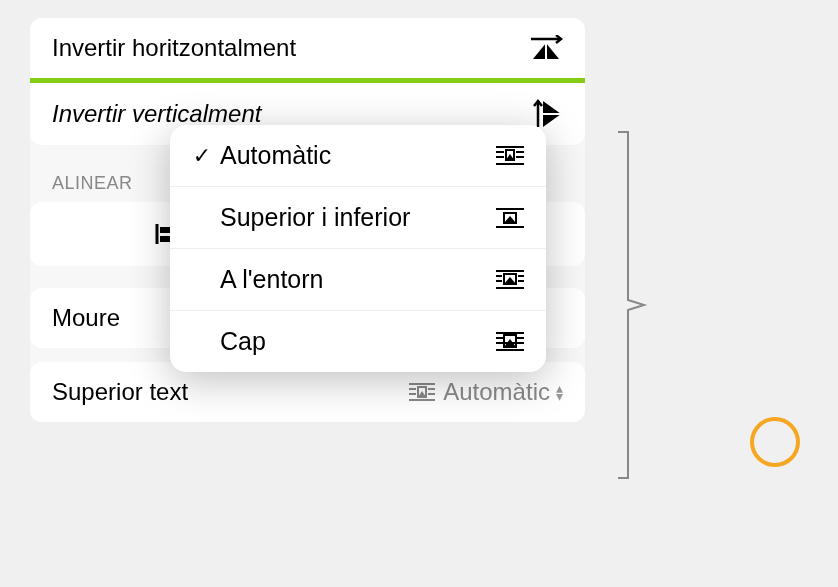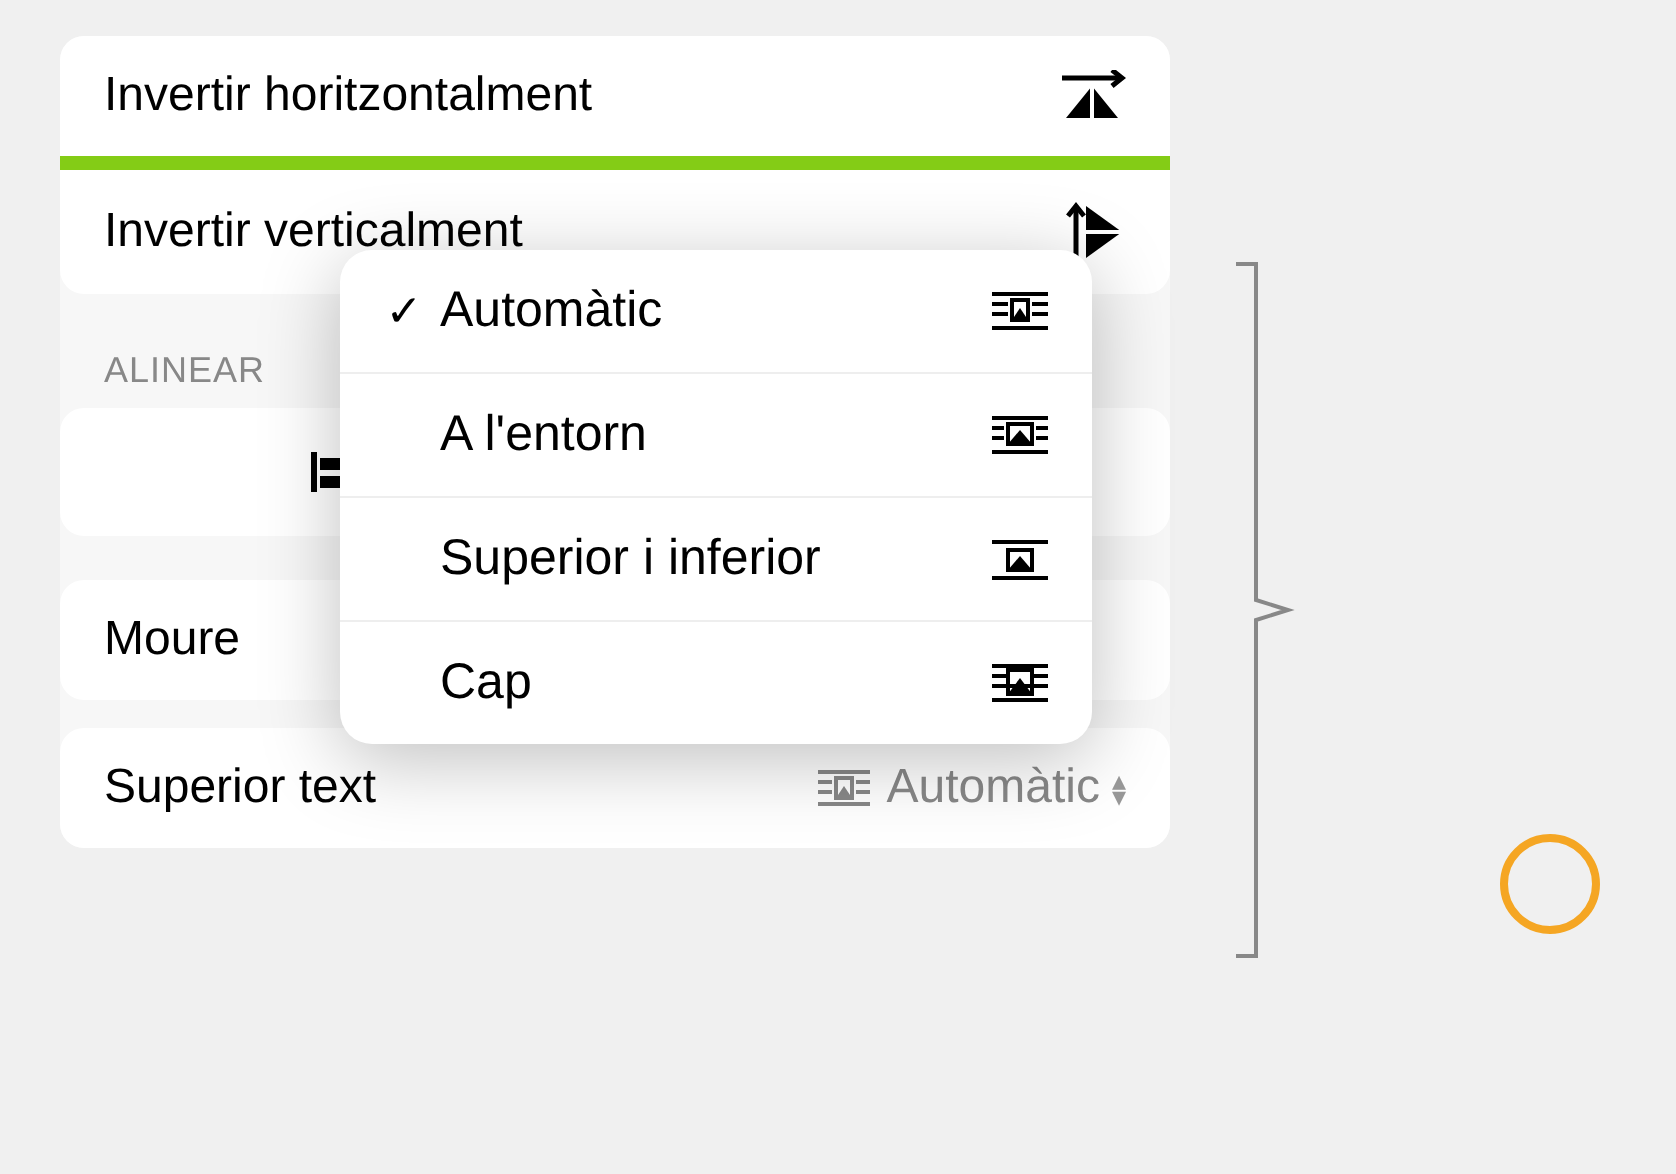--- a/index.html
+++ b/index.html
@@ -24,23 +24,23 @@
       border-radius: 12px;
       overflow: hidden;
     }
     .row {
       display: flex;
       align-items: center;
       justify-content: space-between;
       padding: 16px 22px;
       font-size: 24px;
       color: #000;
-      border-bottom: 7px solid #84cc16;
-    }
-    .row:last-child { border-bottom: none; }
+      border-bottom: 5px solid #84cc16;
+    }
+    .row:last-child { border-bottom: none; font-style: italic; }
     .row-label { flex: 1; }
     .row-icon { width: 34px; display: flex; justify-content: flex-end; }
     .section-header {
       font-size: 18px;
       color: #888;
       text-transform: uppercase;
       letter-spacing: 0.5px;
       padding: 28px 22px 8px 22px;
     }
     .align-row {
@@ -233,48 +233,48 @@
         <rect x="12" y="6" width="8" height="10" fill="none" stroke="#000" stroke-width="2"></rect>
         <polygon points="12,16 16,10 20,16" fill="#000"></polygon>
         <line x1="2" y1="13" x2="10" y2="13" stroke="#000" stroke-width="2"></line>
         <line x1="22" y1="13" x2="30" y2="13" stroke="#000" stroke-width="2"></line>
         <line x1="2" y1="20" x2="30" y2="20" stroke="#000" stroke-width="2"></line>
       </svg>
     </span>
   </div>
   <div class="popup-item">
     <span class="check-col"></span>
+    <span class="popup-label">Superior i inferior</span>
+    <span class="popup-icon">
+      <svg width="32" height="24" viewBox="0 0 32 24">
+        <line x1="2" y1="3" x2="30" y2="3" stroke="#000" stroke-width="2"></line>
+        <rect x="10" y="7" width="12" height="10" fill="none" stroke="#000" stroke-width="2"></rect>
+        <polygon points="10,17 16,10 22,17" fill="#000"></polygon>
+        <line x1="2" y1="21" x2="30" y2="21" stroke="#000" stroke-width="2"></line>
+      </svg>
+    </span>
+  </div>
+  <div class="popup-item">
+    <span class="check-col"></span>
     <span class="popup-label">A l'entorn</span>
     <span class="popup-icon">
       <svg width="32" height="24" viewBox="0 0 32 24">
         <line x1="2" y1="3" x2="30" y2="3" stroke="#000" stroke-width="2"></line>
         <line x1="2" y1="8" x2="8" y2="8" stroke="#000" stroke-width="2"></line>
         <line x1="24" y1="8" x2="30" y2="8" stroke="#000" stroke-width="2"></line>
         <rect x="10" y="6" width="12" height="10" fill="none" stroke="#000" stroke-width="2"></rect>
         <polygon points="10,16 16,9 22,16" fill="#000"></polygon>
         <line x1="2" y1="13" x2="8" y2="13" stroke="#000" stroke-width="2"></line>
         <line x1="24" y1="13" x2="30" y2="13" stroke="#000" stroke-width="2"></line>
         <line x1="2" y1="20" x2="30" y2="20" stroke="#000" stroke-width="2"></line>
       </svg>
     </span>
   </div>
   <div class="popup-item">
     <span class="check-col"></span>
-    <span class="popup-label">Superior i inferior</span>
-    <span class="popup-icon">
-      <svg width="32" height="24" viewBox="0 0 32 24">
-        <line x1="2" y1="3" x2="30" y2="3" stroke="#000" stroke-width="2"></line>
-        <rect x="10" y="7" width="12" height="10" fill="none" stroke="#000" stroke-width="2"></rect>
-        <polygon points="10,17 16,10 22,17" fill="#000"></polygon>
-        <line x1="2" y1="21" x2="30" y2="21" stroke="#000" stroke-width="2"></line>
-      </svg>
-    </span>
-  </div>
-  <div class="popup-item">
-    <span class="check-col"></span>
     <span class="popup-label">Cap</span>
     <span class="popup-icon">
       <svg width="32" height="24" viewBox="0 0 32 24">
         <line x1="2" y1="3" x2="30" y2="3" stroke="#000" stroke-width="2"></line>
         <line x1="2" y1="8" x2="30" y2="8" stroke="#000" stroke-width="2"></line>
         <rect x="10" y="5" width="12" height="12" fill="#fff" stroke="#000" stroke-width="2"></rect>
         <polygon points="10,17 16,9 22,17" fill="#000"></polygon>
         <line x1="2" y1="13" x2="30" y2="13" stroke="#000" stroke-width="2"></line>
         <line x1="2" y1="20" x2="30" y2="20" stroke="#000" stroke-width="2"></line>
       </svg>

